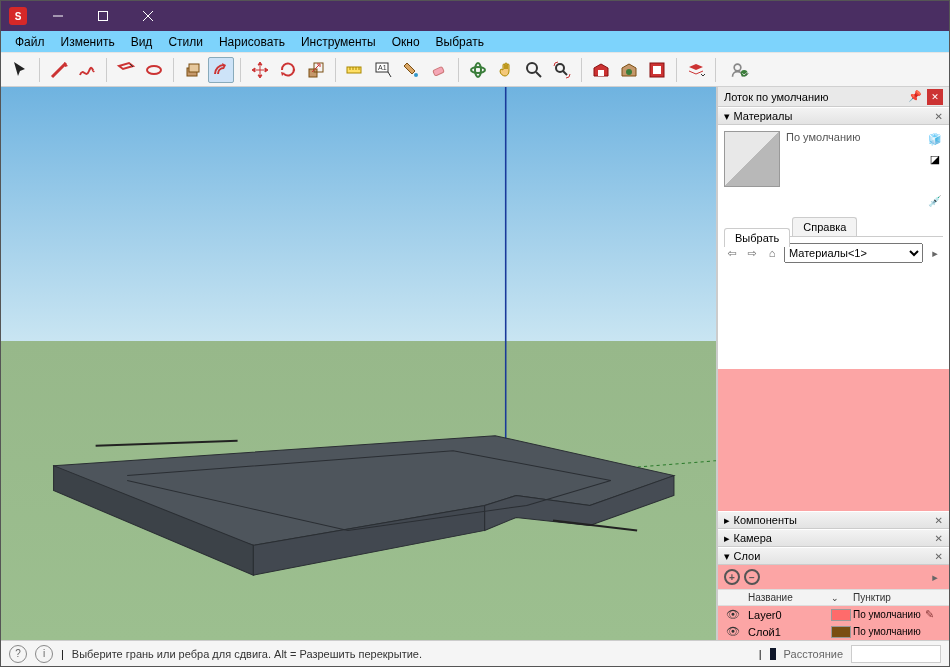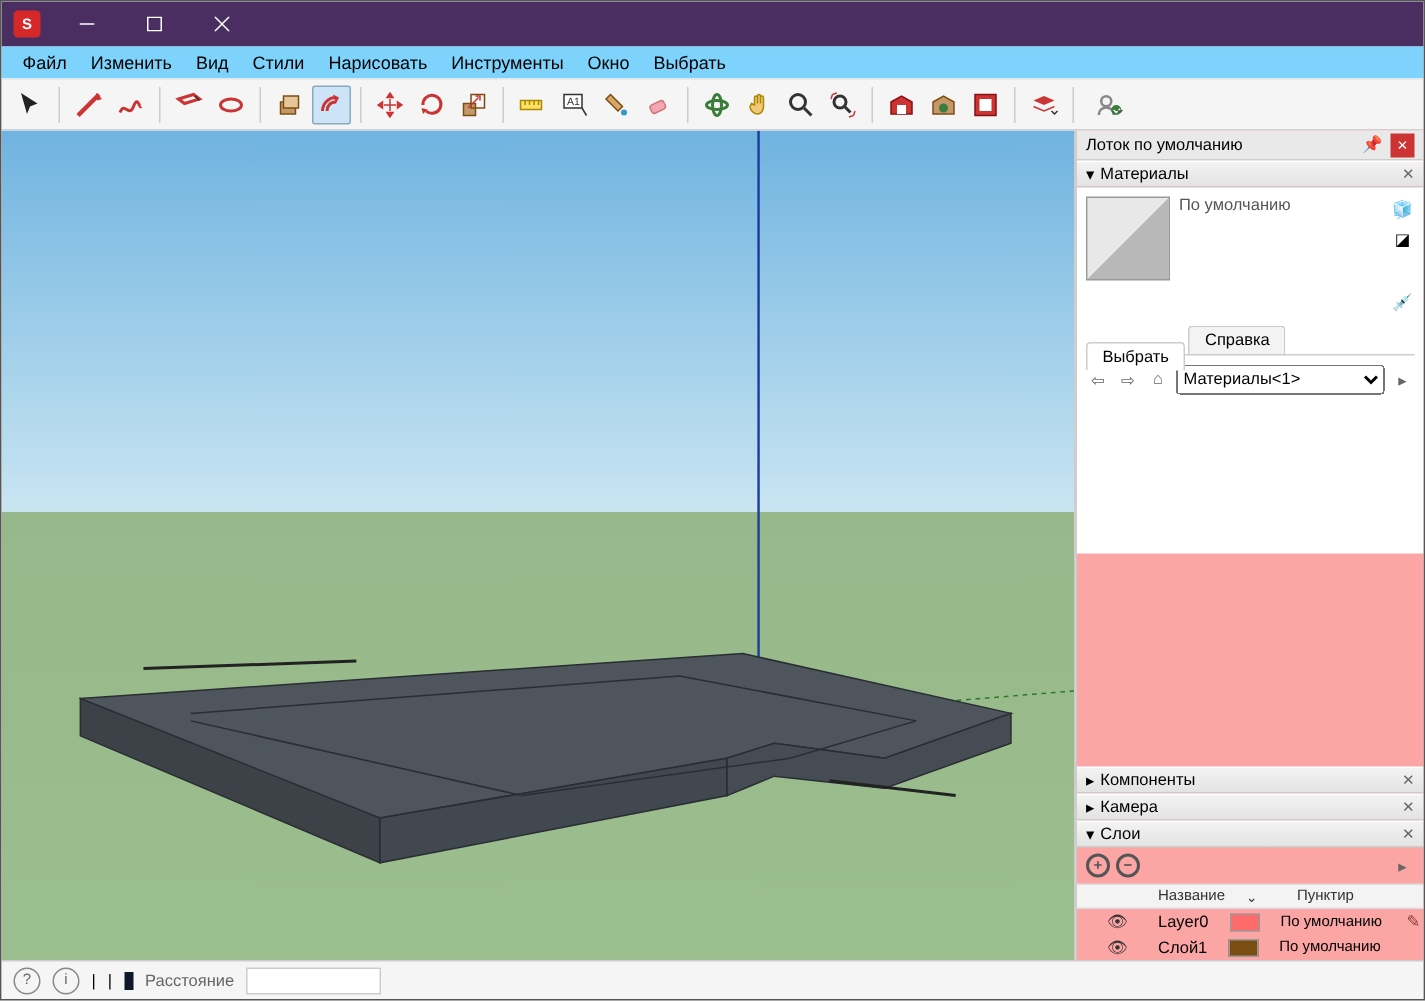--- a/index.html
+++ b/index.html
@@ -34,21 +34,21 @@
   .tab { padding:3px 10px; border:1px solid #ccc; border-bottom:none; background:#f3f3f3; margin-right:2px; border-radius:3px 3px 0 0;}
   .tab.active { background:#fff; position:relative; top:11px;}
   .mat-nav { display:flex; align-items:center; gap:4px; margin-top:6px;}
   .mat-nav select { flex:1; font-size:11px; height:20px;}
   .navarrow { width:16px; height:16px; display:flex; align-items:center; justify-content:center; color:#666;}
   .mat-grid { flex:1; min-height:100px;}
   .spacer { flex:1; }
   .layers-tools { display:flex; align-items:center; gap:4px; padding:4px 6px;}
   .circ-btn { width:16px; height:16px; border:2px solid #555; border-radius:50%; display:flex; align-items:center; justify-content:center; font-size:10px; color:#555; font-weight:bold;}
   .layers-table { border-top:1px solid #ddd; font-size:11px;}
-  .layers-table .lhdr, .layers-table .lrow { display:grid; grid-template-columns: 20px 1fr 20px 70px 16px; align-items:center; padding:2px 20px; gap:14px;}
+  .layers-table .lhdr, .layers-table .lrow { display:grid; grid-template-columns: 20px 1fr 20px 70px 16px; align-items:center; padding:2px 8px; gap:2px;}
   .layers-table .lhdr { background:#f3f3f3; border-bottom:1px solid #ddd; font-size:10px; color:#333;}
   .eye { color:#333;}
   .csw { width:20px; height:12px; border:1px solid #999;}
   .statusbar { height:26px; background:#f5f5f5; border-top:1px solid #ccc; display:flex; align-items:center; font-size:11px; padding:0 8px; gap:8px;}
   .statusbar .sicon { width:18px; height:18px; border:1px solid #888; border-radius:50%; display:flex; align-items:center; justify-content:center; font-size:10px; color:#666;}
   .statusbar .hint { flex:1; color:#333;}
   .statusbar .measure-lbl { color:#666; border-left:6px solid #0f172a; padding-left:8px;}
   .statusbar .measure-box { width:90px; height:18px; background:#fff; border:1px solid #ccc;}
   .pencil { color:#8b3a3a; }
 </style>
@@ -352,16 +352,17 @@
         <span></span>
       </div>
     </div>
   </div>
 </div>
 
 <div class="statusbar">
   <span class="sicon">?</span>
   <span class="sicon">i</span>
   <span>|</span>
+  <span class="hint">Выберите грань или ребра для сдвига. Alt = Разрешить перекрытие.</span>
   <span>|</span>
   <span class="measure-lbl">Расстояние</span>
   <span class="measure-box"></span>
 </div>
 
 </body></html>

